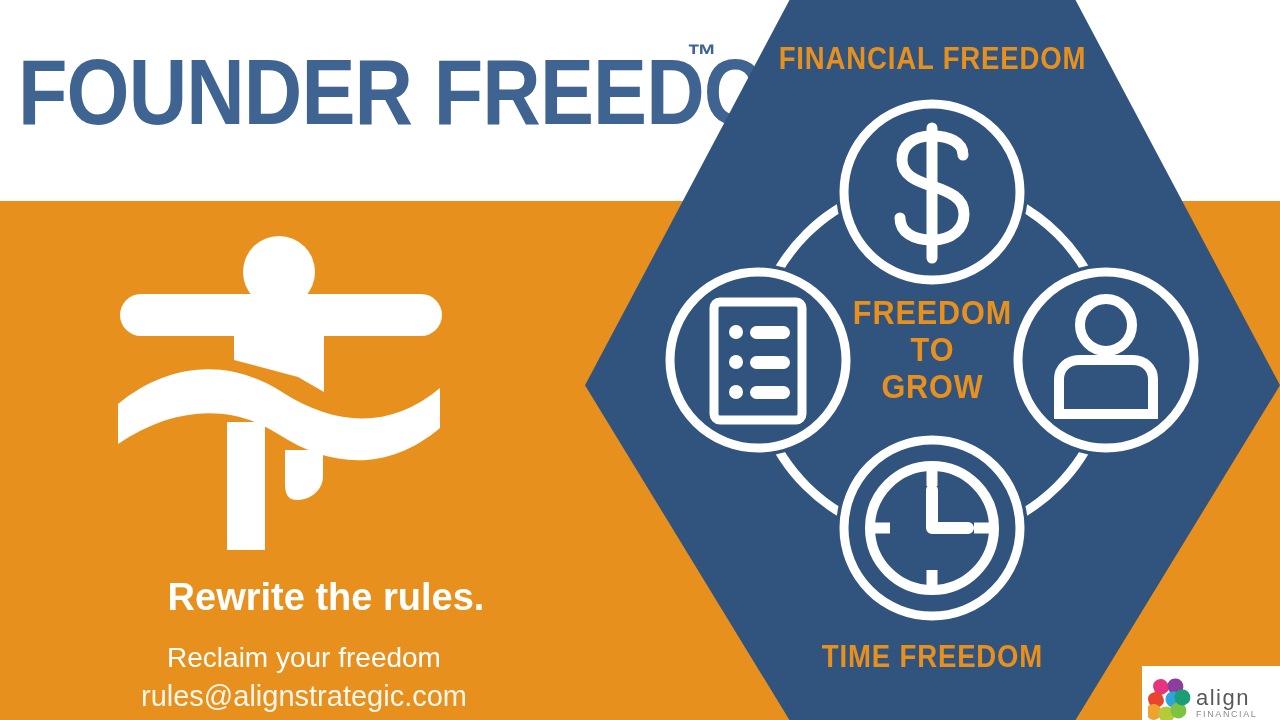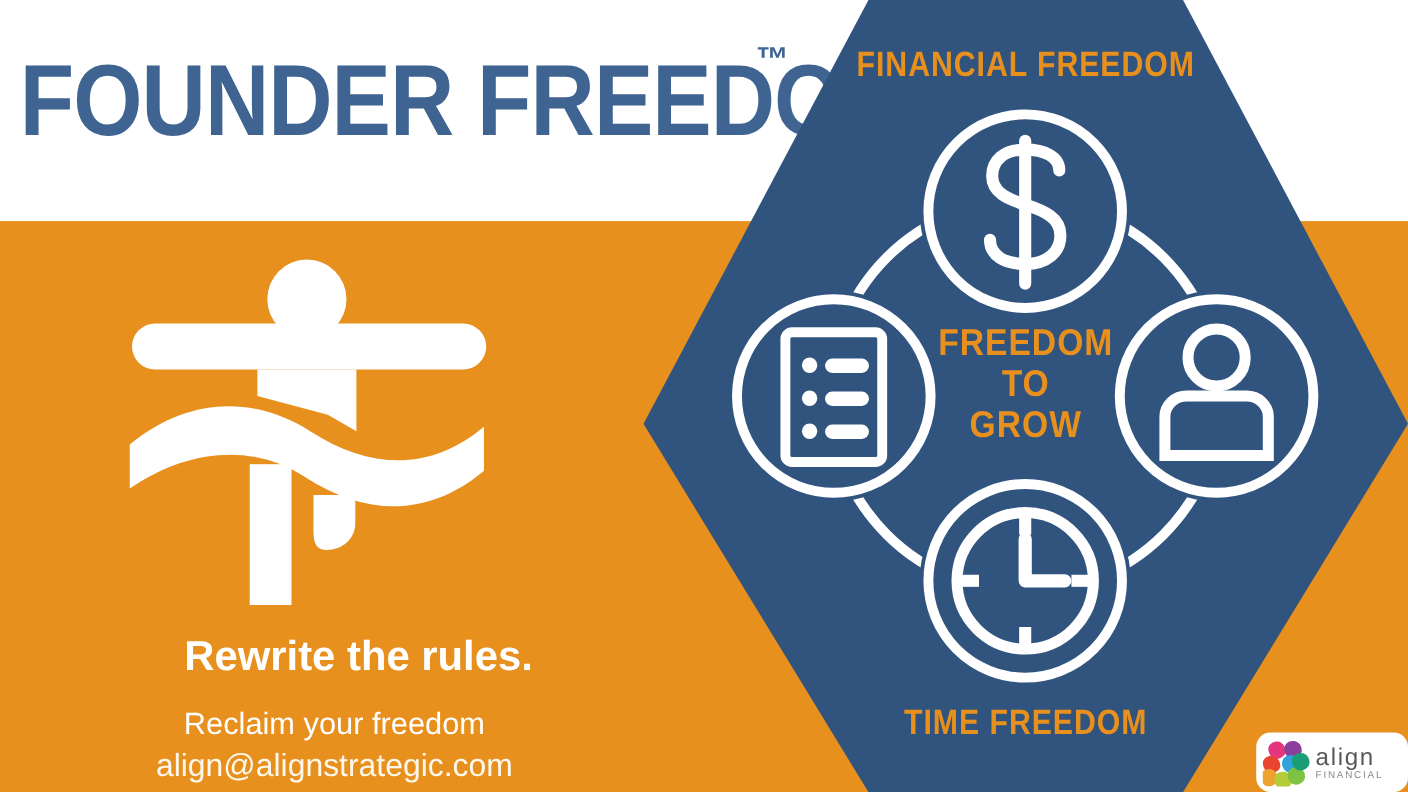--- a/index.html
+++ b/index.html
@@ -130,23 +130,22 @@
     line-height:33px;
   }
 
   
   #align-logo {
     position:absolute;
     left:1142px; top:666px;
     width:138px; height:54px;
     background:#FFFFFF;
     display:flex;
-    align-items:center;
+    align-items:flex-end;
     padding-left:6px;
-    border-radius:13px;
   }
   #align-petals { width:44px; height:44px; flex:0 0 auto; }
   #align-wordmark {
     margin-left:4px;
     display:flex;
     flex-direction:column;
     justify-content:center;
   }
   #align-name {
     font-size:22px;
@@ -264,21 +263,21 @@
     <rect x="115" y="190" width="38" height="128" fill="#FFFFFF"></rect>
     <path d="M 173 218 L 211 218 L 211 244 C 211 258 199 268 185 268
              C 172 268 173 256 173 244 Z" fill="#FFFFFF"></path>
 
     <path d="M 6 172 C 60 128 120 128 170 160 C 226 196 280 196 328 156
              L 328 196 C 278 238 222 238 166 202 C 120 172 62 174 6 212 Z" fill="#FFFFFF"></path>
   </svg>
 
   <div id="tagline-1">Rewrite the rules.</div>
   <div id="tagline-2">Reclaim your freedom</div>
-  <div id="email">align@alignstrategic.com</div>
+  <div id="email">rules@alignstrategic.com</div>
 
   <div id="align-logo">
     <svg id="align-petals" viewBox="0 0 44 44">
       <g>
         <path d="M9 4 q7 -3 11 4 q3 7 -4 10 q-7 3 -10 -4 q-3 -7 3 -10 Z" fill="#E6357F"></path>
         <path d="M24 3 q8 -2 11 5 q2 7 -5 10 q-7 2 -10 -5 q-2 -7 4 -10 Z" fill="#8B3E9B"></path>
         <path d="M4 17 q7 -3 11 4 q3 7 -4 10 q-7 3 -10 -4 q-3 -7 3 -10 Z" fill="#E8442E"></path>
         <path d="M22 16 q8 -2 11 5 q2 7 -5 10 q-7 2 -10 -5 q-2 -7 4 -10 Z" fill="#2EA3DC"></path>
         <path d="M2 29 q7 -3 11 4 q3 7 -4 10 q-7 3 -10 -4 q-3 -7 3 -10 Z" fill="#F0A22E"></path>
         <path d="M15 31 q8 -2 11 5 q2 7 -5 10 q-7 2 -10 -5 q-2 -7 4 -10 Z" fill="#B5CC3A"></path>

